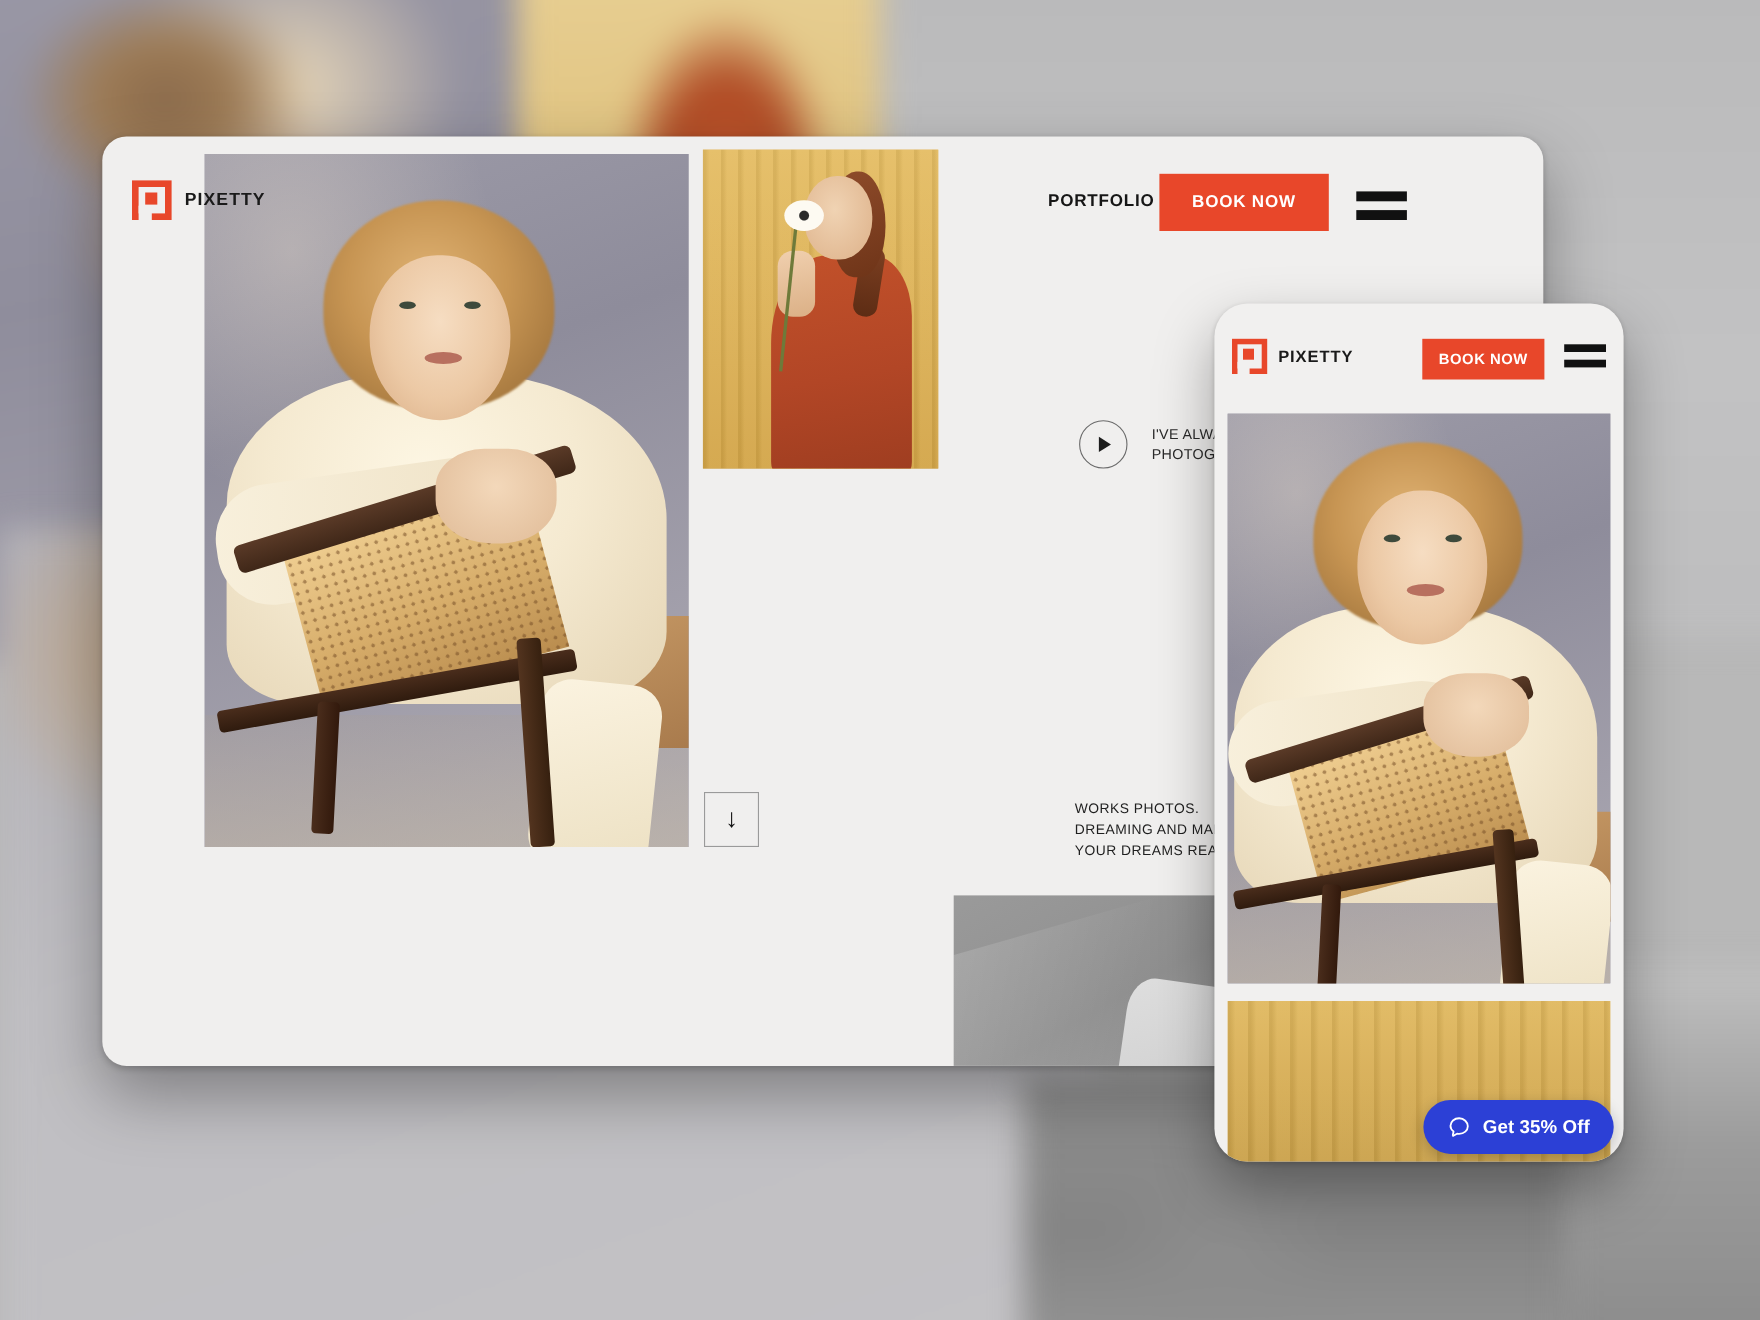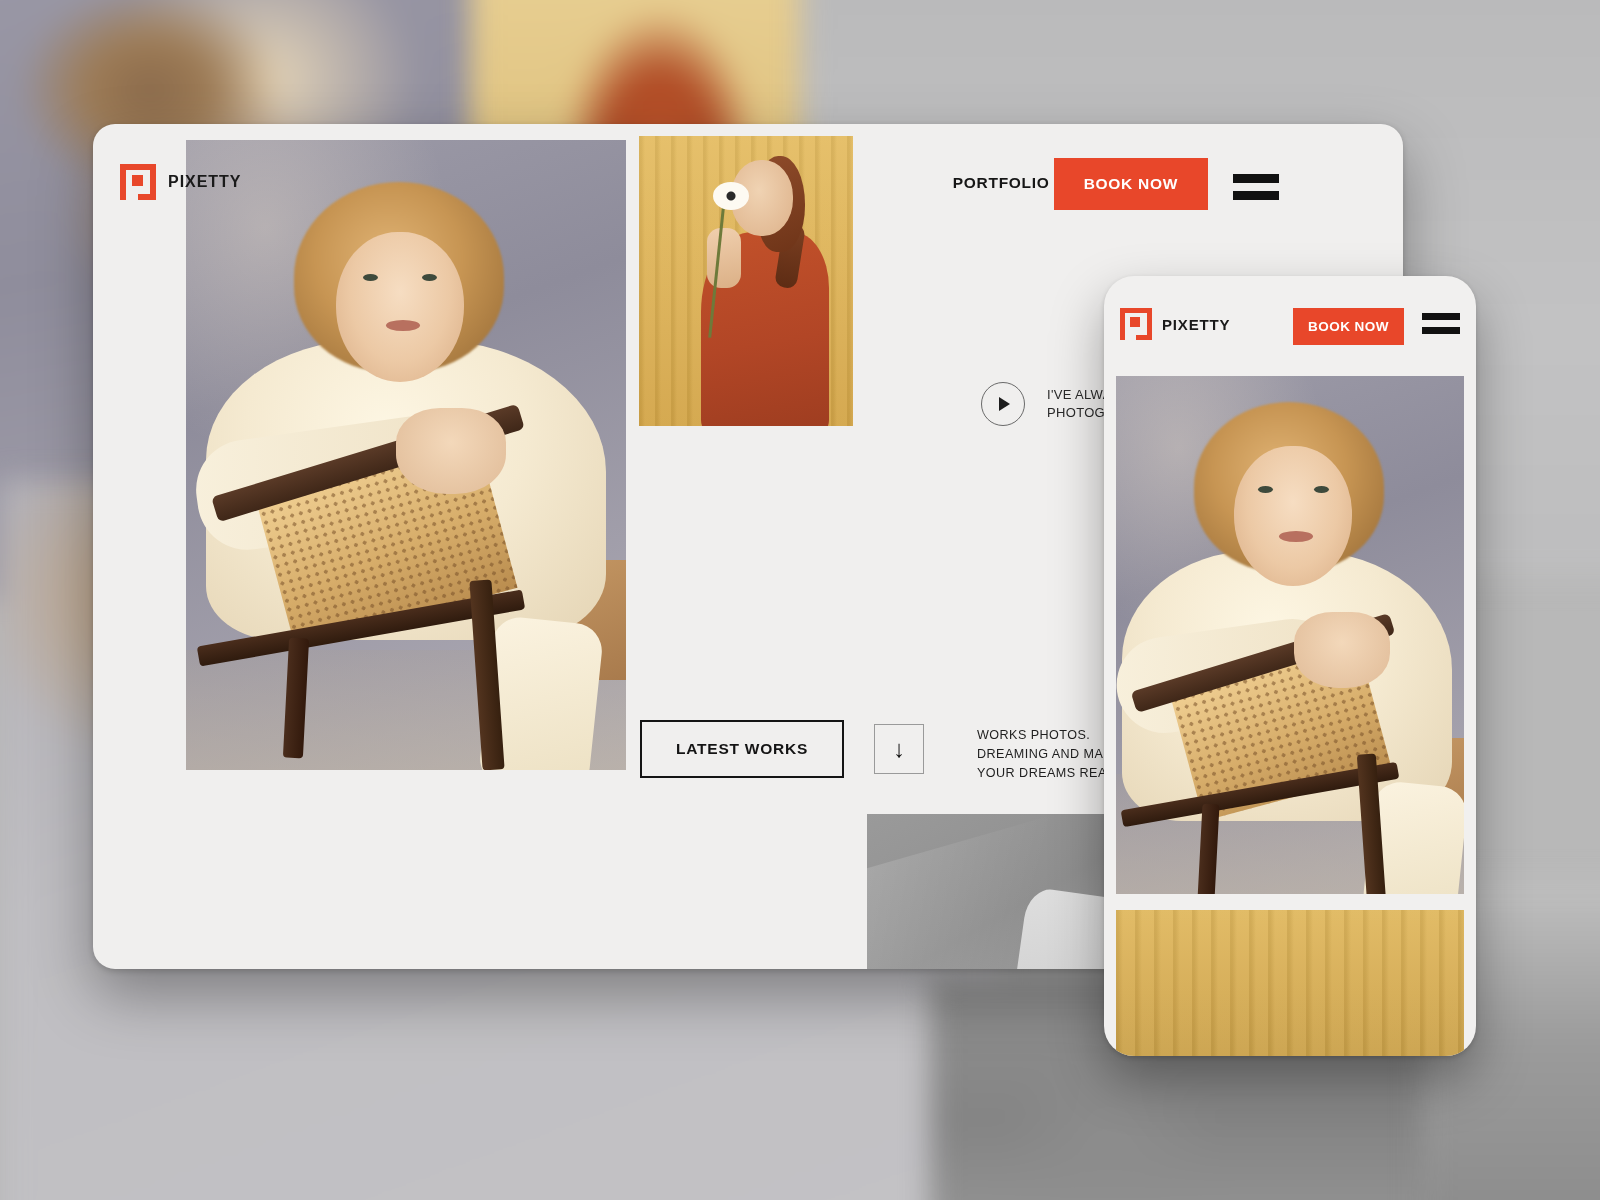--- a/index.html
+++ b/index.html
@@ -432,21 +432,20 @@
     </div>
   </div>
 
   <div class="headline">
     <div class="hl-1">PHOTOS</div>
     <div class="hl-2">THAT ARE</div>
     <div class="hl-3">ADMIR</div>
   </div>
 
   <div class="cta-row">
-    <button class="btn-latest">LATEST WORKS</button>
     <button class="btn-down">↓</button>
   </div>
 
   <div class="tagline">
     <div>WORKS PHOTOS.</div>
     <div>DREAMING AND MAKI</div>
     <div>YOUR DREAMS REAL.</div>
   </div>
 </div>
 
@@ -486,13 +485,19 @@
     <div class="pm-hand"></div>
     <div class="pm-rail"></div>
     <div class="pm-leg1"></div>
       <div class="pm-leg2"></div>
   </div>
 
   <div class="ph-photo2">
     <div class="cur"></div>
   </div>
 
+  <div class="chat">
+    <svg width="21" height="21" viewBox="0 0 24 24">
+      <path d="M12 3C6.9 3 3 6.5 3 10.8c0 2.4 1.2 4.5 3.2 5.9L5.4 20.6c-.1.4.3.7.6.5l3.8-2.1c.7.1 1.4.2 2.2.2 5.1 0 9-3.5 9-7.8S17.1 3 12 3z" fill="none" stroke="#ffffff" stroke-width="1.9" stroke-linejoin="round"></path>
+    </svg>
+    <span>Get 35% Off</span>
+  </div>
 </div>
 
 </body></html>

